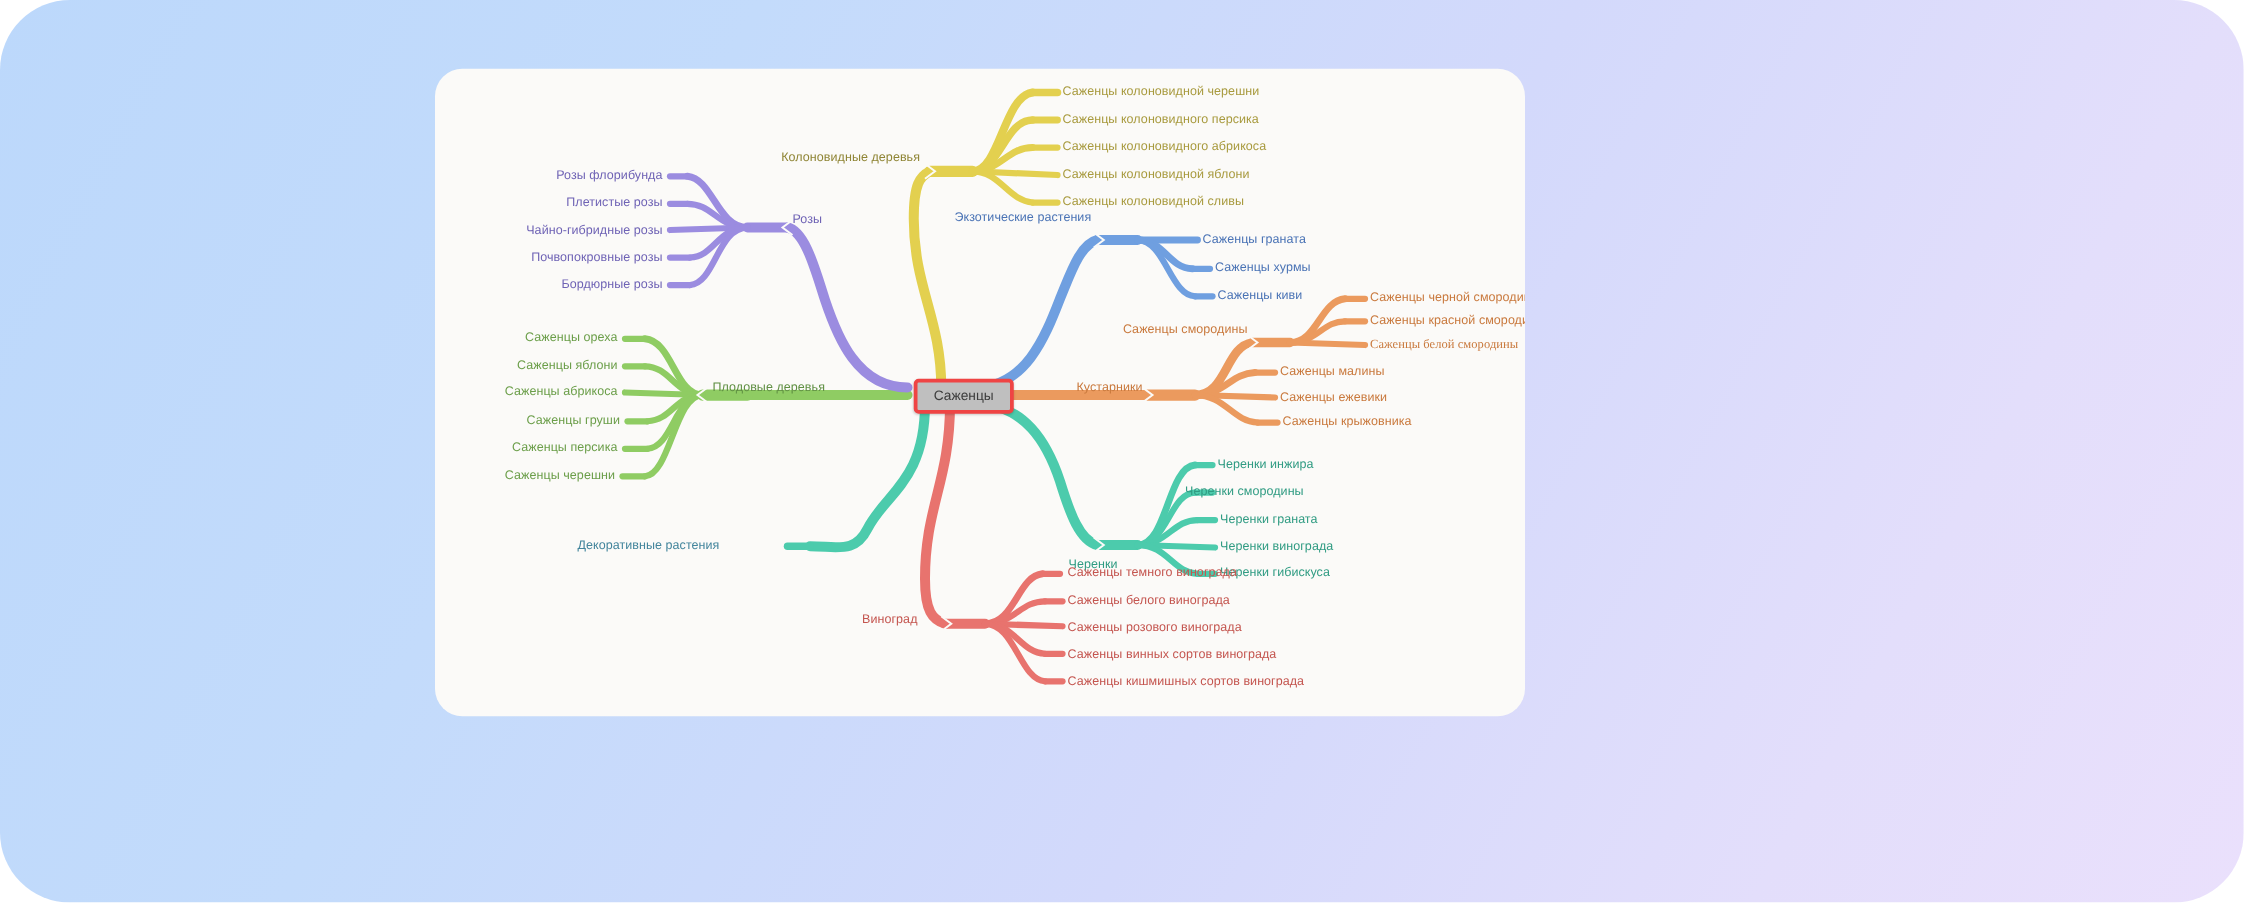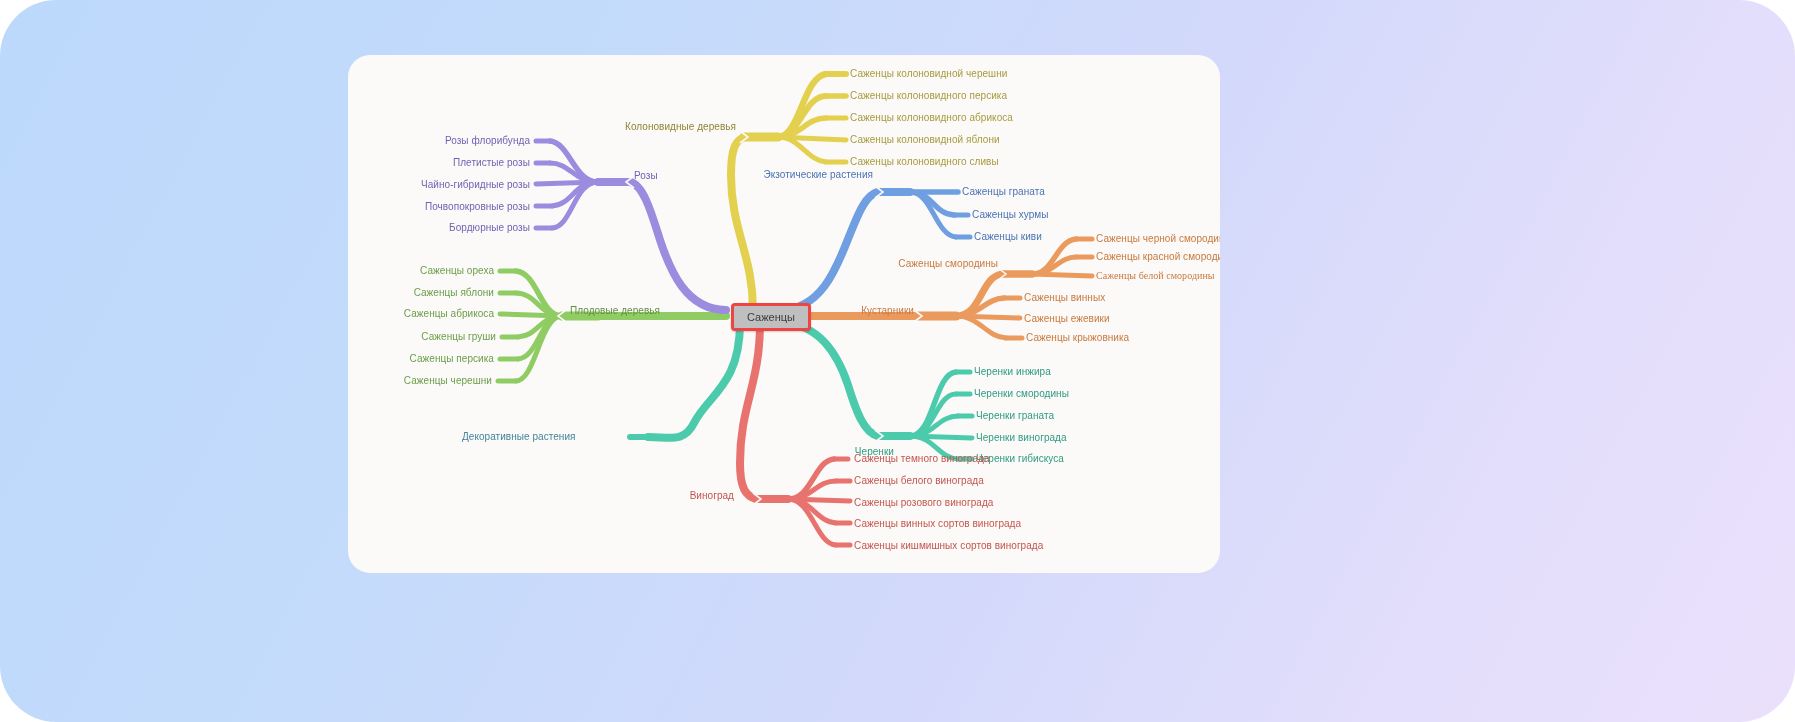--- a/index.html
+++ b/index.html
@@ -194,39 +194,39 @@
         <path d="M286,121 L278,127 L286,133" stroke="#fbfaf8" stroke-width="1.6" fill="none"></path>
       </g>
     </svg>
 
     <div id="root-node" style="left:383px; top:248px;">Саженцы</div>
 
     <div class="node-label lbl-right" style="left:502px; top:13px; color:#a89a3e;">Саженцы колоновидной черешни</div>
     <div class="node-label lbl-right" style="left:502px; top:35px; color:#a89a3e;">Саженцы колоновидного персика</div>
     <div class="node-label lbl-right" style="left:502px; top:57px; color:#a89a3e;">Саженцы колоновидного абрикоса</div>
     <div class="node-label lbl-right" style="left:502px; top:79px; color:#a89a3e;">Саженцы колоновидной яблони</div>
-    <div class="node-label lbl-right" style="left:502px; top:101px; color:#a89a3e;">Саженцы колоновидного сливы</div>
+    <div class="node-label lbl-right" style="left:502px; top:101px; color:#a89a3e;">Саженцы колоновидной сливы</div>
     <div class="node-label lbl-left branch-title" style="left:238px; top:66px; width:150px; color:#8f8535;">Колоновидные деревья</div>
 
     <div class="node-label lbl-right" style="left:614px; top:131px; color:#4a73b5;">Саженцы граната</div>
     <div class="node-label lbl-right" style="left:624px; top:154px; color:#4a73b5;">Саженцы хурмы</div>
     <div class="node-label lbl-right" style="left:626px; top:176px; color:#4a73b5;">Саженцы киви</div>
     <div class="node-label lbl-left branch-title" style="left:370px; top:114px; width:155px; color:#4a73b5;">Экзотические растения</div>
 
     <div class="node-label lbl-right" style="left:748px; top:178px; color:#c9793d;">Саженцы черной смородины</div>
     <div class="node-label lbl-right" style="left:748px; top:196px; color:#c9793d;">Саженцы красной смородины</div>
     <div class="node-label lbl-right" style="left:748px; top:215px; color:#c9793d;font-family:Liberation Serif, serif;">Саженцы белой смородины</div>
     <div class="node-label lbl-left" style="left:510px; top:203px; width:140px; color:#c9793d;">Саженцы смородины</div>
-    <div class="node-label lbl-right" style="left:676px; top:237px; color:#c9793d;">Саженцы винных</div>
+    <div class="node-label lbl-right" style="left:676px; top:237px; color:#c9793d;">Саженцы малины</div>
     <div class="node-label lbl-right" style="left:676px; top:258px; color:#c9793d;">Саженцы ежевики</div>
     <div class="node-label lbl-right" style="left:678px; top:277px; color:#c9793d;">Саженцы крыжовника</div>
     <div class="node-label lbl-left branch-title" style="left:470px; top:250px; width:96px; color:#c9793d;">Кустарники</div>
 
     <div class="node-label lbl-right" style="left:626px; top:311px; color:#2f9b82;">Черенки инжира</div>
-    <div class="node-label lbl-right" style="left:626px; top:333px; color:#2f9b82;">Черенки смородины</div>
+    <div class="node-label lbl-right" style="left:600px; top:333px; color:#2f9b82;">Черенки смородины</div>
     <div class="node-label lbl-right" style="left:628px; top:355px; color:#2f9b82;">Черенки граната</div>
     <div class="node-label lbl-right" style="left:628px; top:377px; color:#2f9b82;">Черенки винограда</div>
     <div class="node-label lbl-right" style="left:628px; top:398px; color:#2f9b82;">Черенки гибискуса</div>
     <div class="node-label lbl-left branch-title" style="left:450px; top:391px; width:96px; color:#2f9b82;">Черенки</div>
 
     <div class="node-label lbl-right" style="left:506px; top:398px; color:#c4554f;">Саженцы темного винограда</div>
     <div class="node-label lbl-right" style="left:506px; top:420px; color:#c4554f;">Саженцы белого винограда</div>
     <div class="node-label lbl-right" style="left:506px; top:442px; color:#c4554f;">Саженцы розового винограда</div>
     <div class="node-label lbl-right" style="left:506px; top:463px; color:#c4554f;">Саженцы винных сортов винограда</div>
     <div class="node-label lbl-right" style="left:506px; top:485px; color:#c4554f;">Саженцы кишмишных сортов винограда</div>

